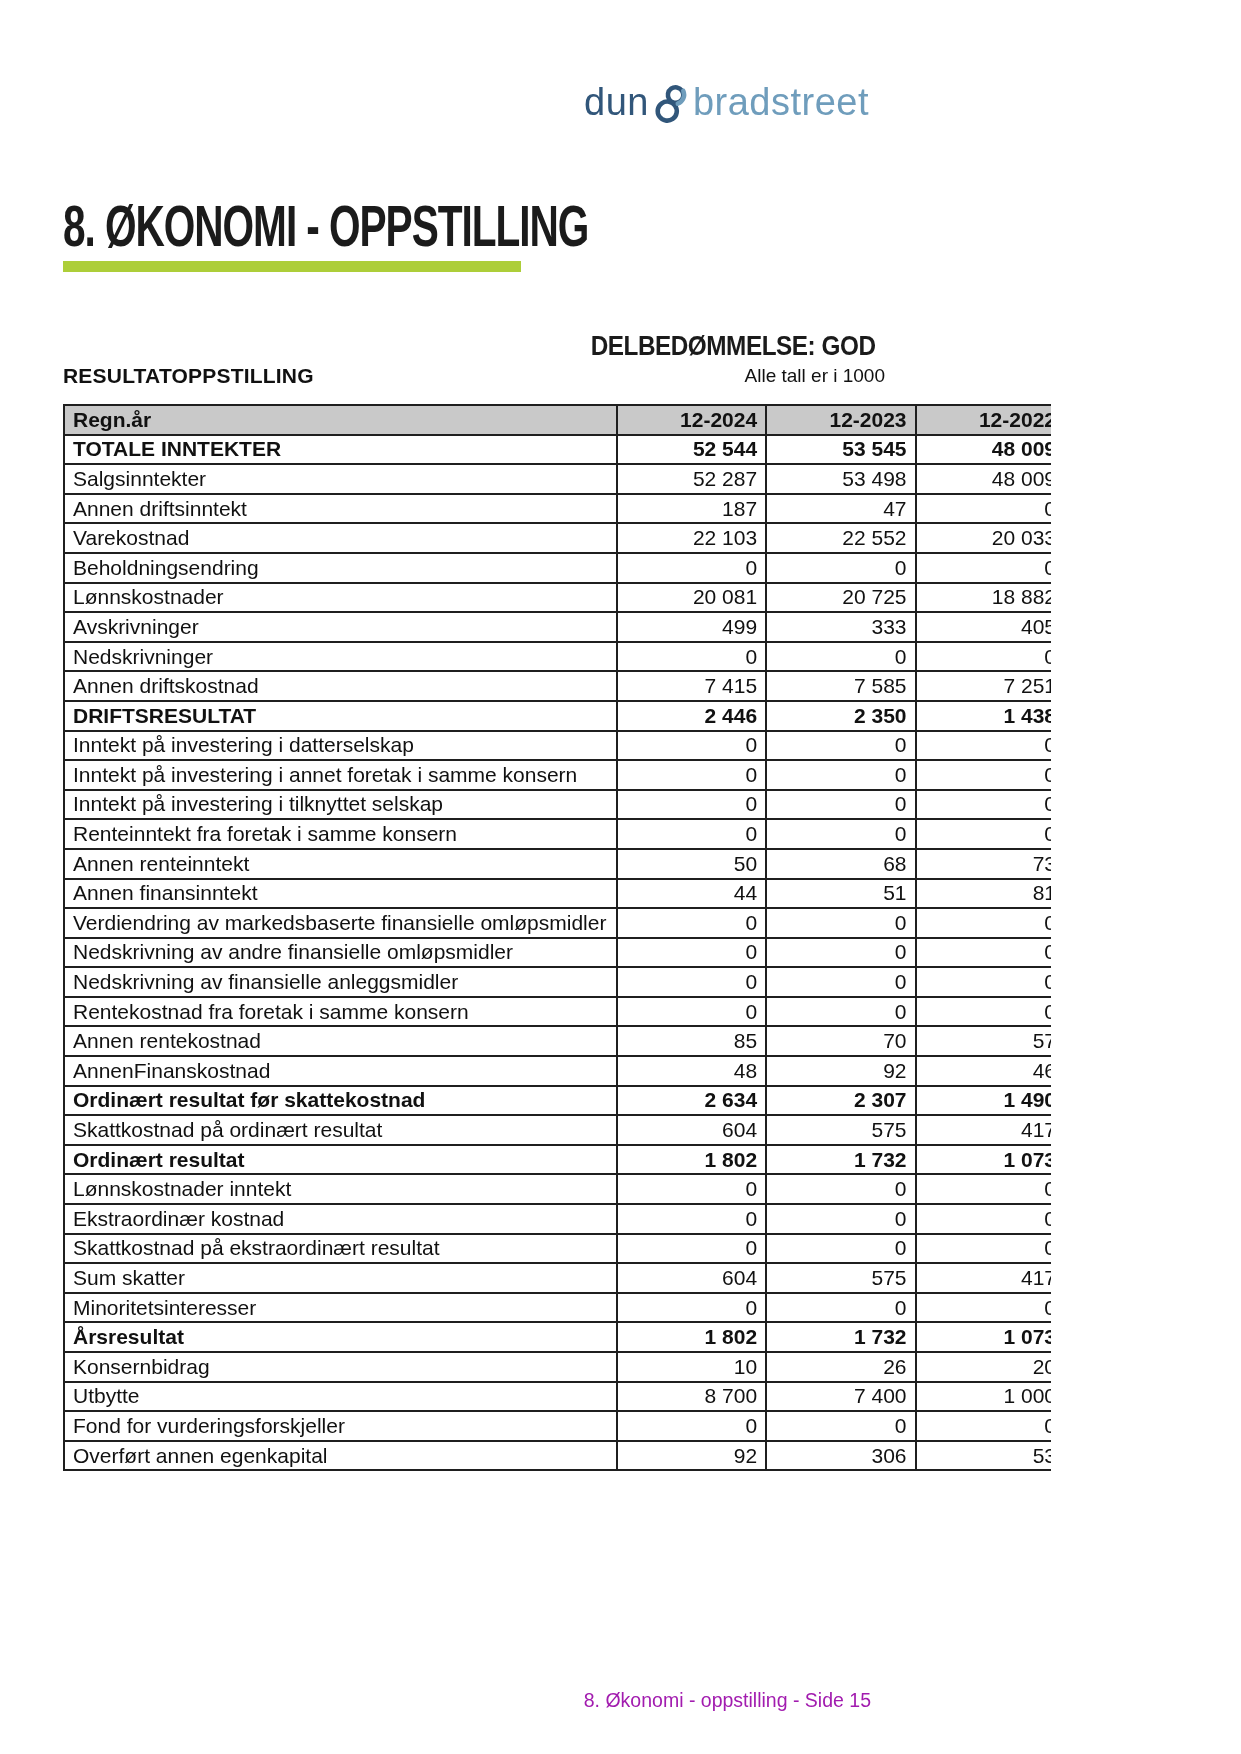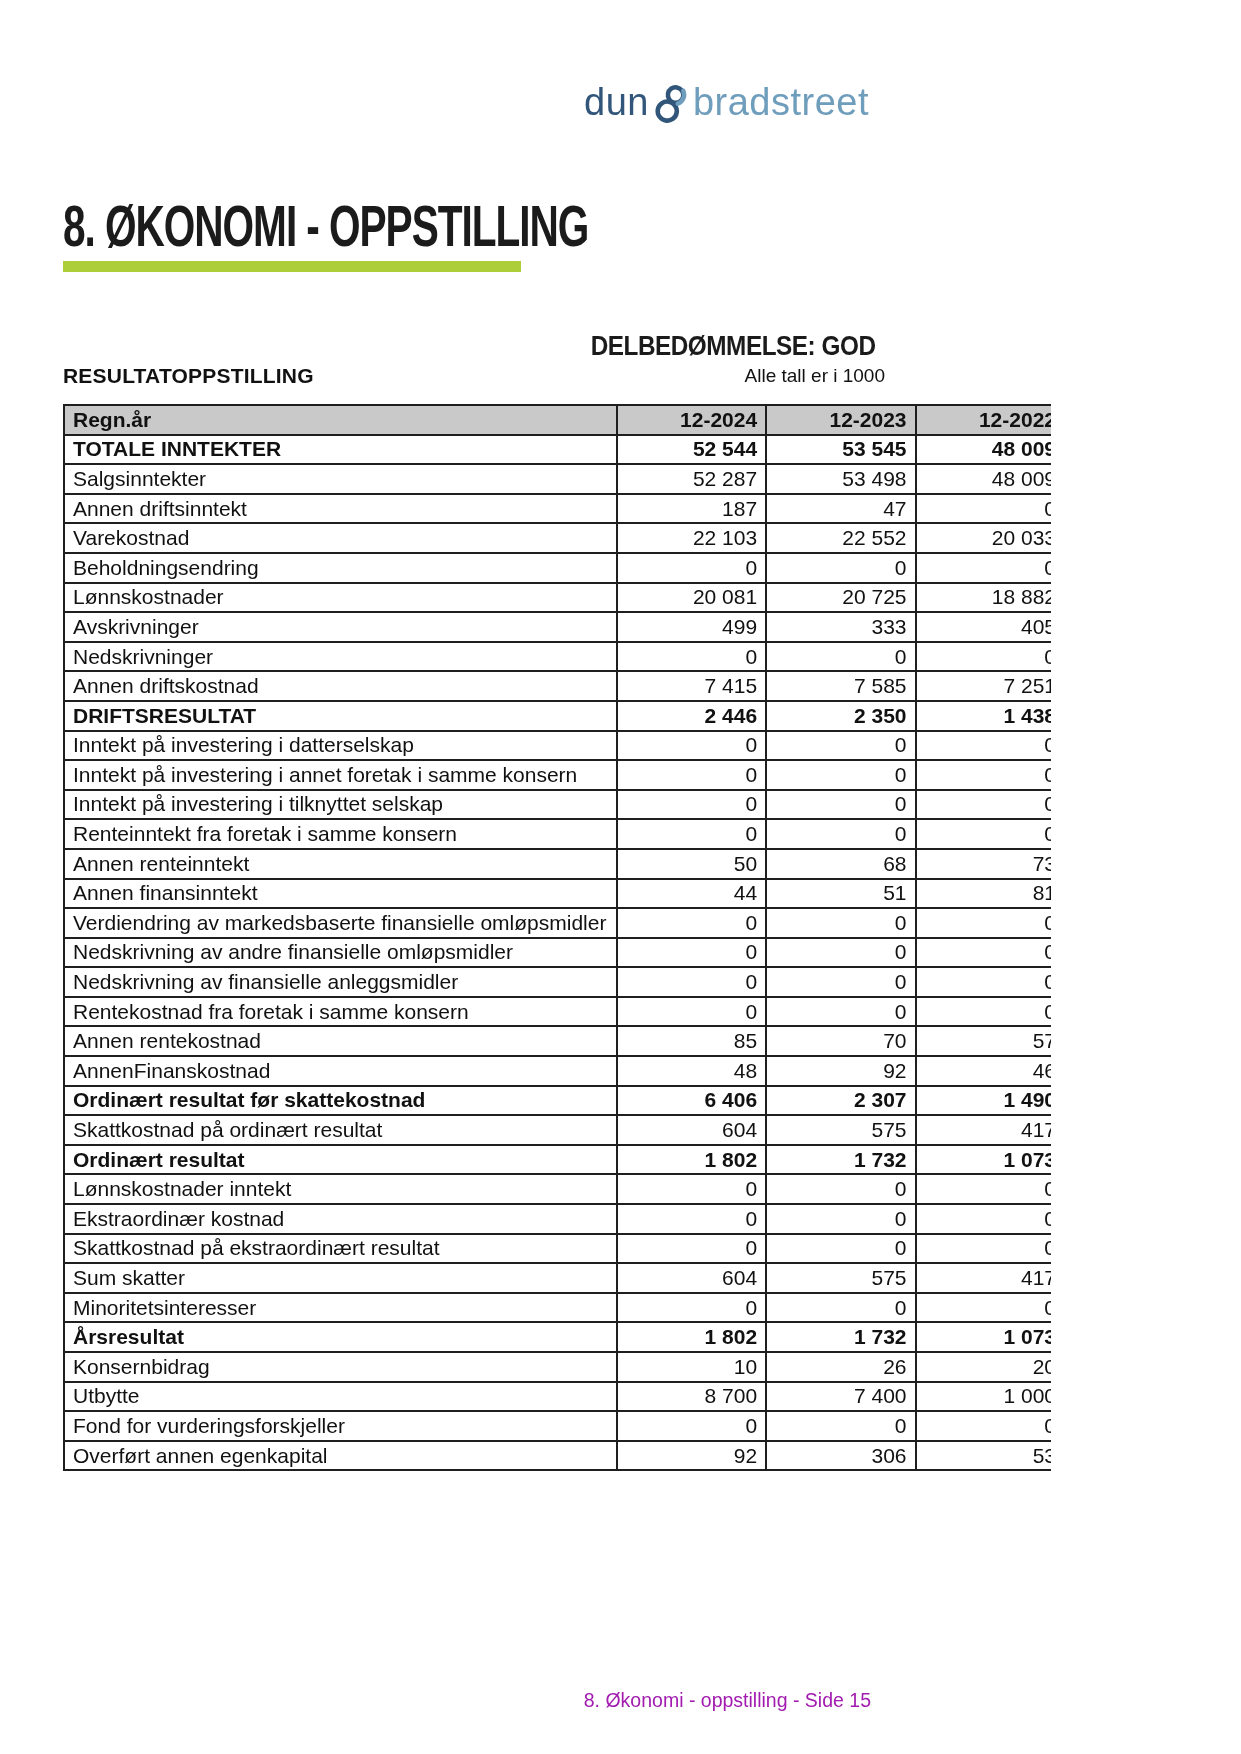--- a/index.html
+++ b/index.html
@@ -199,21 +199,21 @@
           <td class="col-num">57</td>
         </tr>
         <tr>
           <td class="col-label">AnnenFinanskostnad</td>
           <td class="col-num">48</td>
           <td class="col-num">92</td>
           <td class="col-num">46</td>
         </tr>
         <tr class="bold-row">
           <td class="col-label">Ordinært resultat før skattekostnad</td>
-          <td class="col-num">6 406</td>
+          <td class="col-num">2 634</td>
           <td class="col-num">2 307</td>
           <td class="col-num">1 490</td>
         </tr>
         <tr>
           <td class="col-label">Skattkostnad på ordinært resultat</td>
           <td class="col-num">604</td>
           <td class="col-num">575</td>
           <td class="col-num">417</td>
         </tr>
         <tr class="bold-row">

